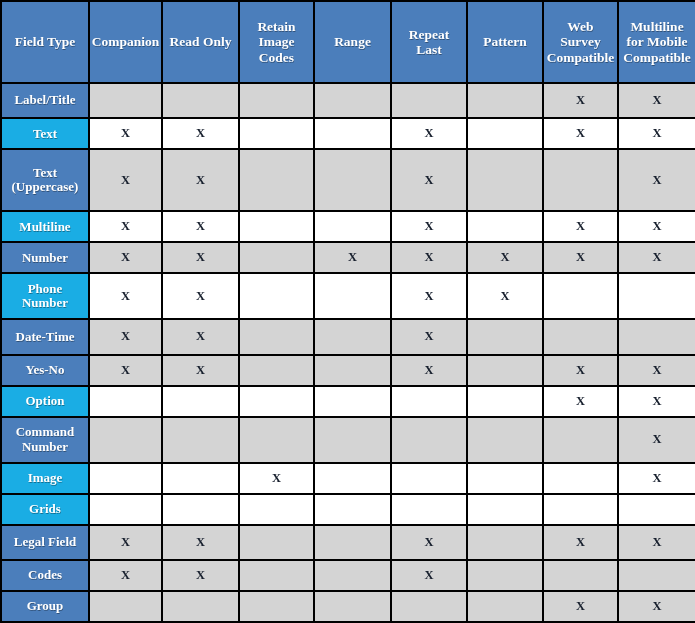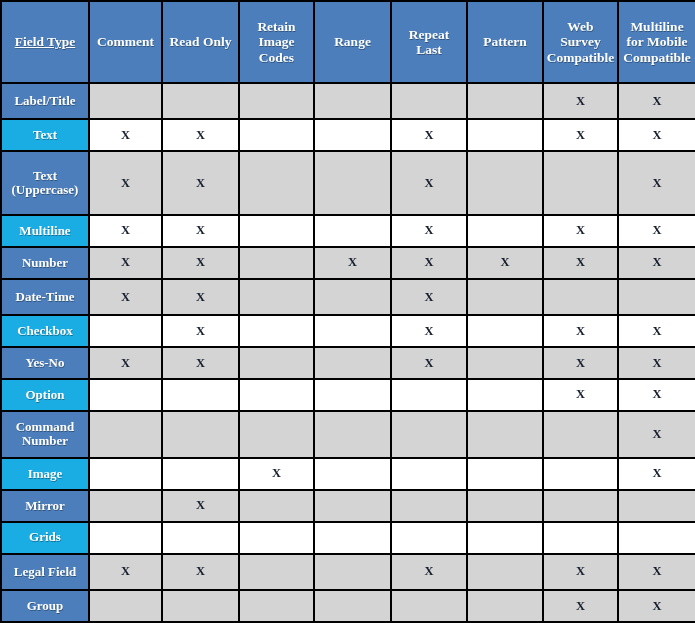--- a/index.html
+++ b/index.html
@@ -36,21 +36,20 @@
     color: #ffffff;
     font-size: 13.5px;
     line-height: 1.12;
     height: 82px;
     padding: 2px 3px;
     text-shadow: 0.5px 0.5px 0px rgba(0,0,0,0.35);
   }
   thead th.corner-head {
     text-align: left;
     padding-left: 9px;
-    text-decoration: underline;
   }
 
   
   td.rowlabel {
     color: #ffffff;
     font-size: 13px;
     line-height: 1.12;
     padding: 2px 8px 2px 2px;
     text-align: right;
     text-shadow: 0.5px 0.5px 0px rgba(0,0,0,0.35);
@@ -94,21 +93,21 @@
       <col class="c-ris">
     <col class="c-range">
       <col class="c-rep">
       <col class="c-pat">
       <col class="c-web">
       <col class="c-comp">
   </colgroup>
   <thead>
     <tr id="header-row">
         <th class="corner-head"><span>Field Type</span></th>
-        <th><span>Comment</span></th>
+        <th><span>Companion</span></th>
         <th><span>Read Only</span></th>
         <th><span>Retain</span><br><span>Image Codes</span></th>
         <th><span>Range</span></th>
         <th><span>Repeat</span><br><span>Last</span></th>
         <th><span>Pattern</span></th>
         <th><span>Web</span><br><span>Survey</span><br><span>Compatible</span></th>
         <th><span>Multiline</span><br><span>for Mobile</span><br><span>Compatible</span></th>
       </tr>
   </thead>
   <tbody id="table-body">
@@ -160,42 +159,42 @@
         <td class="rowlabel"><span>Number</span></td>
         <td class="cell">X</td>
         <td class="cell">X</td>
         <td class="cell"></td>
         <td class="cell">X</td>
         <td class="cell">X</td>
         <td class="cell">X</td>
         <td class="cell">X</td>
         <td class="cell">X</td>
       </tr>
+      <tr class="band-b h2">
+        <td class="rowlabel"><span>Phone</span><br><span>Number</span></td>
+        <td class="cell">X</td>
+        <td class="cell">X</td>
+        <td class="cell"></td>
+        <td class="cell"></td>
+        <td class="cell">X</td>
+        <td class="cell">X</td>
+        <td class="cell"></td>
+        <td class="cell"></td>
+      </tr>
       <tr class="band-a h2">
         <td class="rowlabel"><span>Date-Time</span></td>
         <td class="cell">X</td>
         <td class="cell">X</td>
         <td class="cell"></td>
         <td class="cell"></td>
         <td class="cell">X</td>
         <td class="cell"></td>
         <td class="cell"></td>
         <td class="cell"></td>
       </tr>
-      <tr class="band-b h1">
-        <td class="rowlabel"><span>Checkbox</span></td>
-        <td class="cell"></td>
-        <td class="cell">X</td>
-        <td class="cell"></td>
-        <td class="cell"></td>
-        <td class="cell">X</td>
-        <td class="cell"></td>
-        <td class="cell">X</td>
-        <td class="cell">X</td>
-      </tr>
       <tr class="band-a h1">
         <td class="rowlabel"><span>Yes-No</span></td>
         <td class="cell">X</td>
         <td class="cell">X</td>
         <td class="cell"></td>
         <td class="cell"></td>
         <td class="cell">X</td>
         <td class="cell"></td>
         <td class="cell">X</td>
         <td class="cell">X</td>
@@ -226,31 +225,20 @@
         <td class="rowlabel"><span>Image</span></td>
         <td class="cell"></td>
         <td class="cell"></td>
         <td class="cell">X</td>
         <td class="cell"></td>
         <td class="cell"></td>
         <td class="cell"></td>
         <td class="cell"></td>
         <td class="cell">X</td>
       </tr>
-      <tr class="band-a h1">
-        <td class="rowlabel"><span>Mirror</span></td>
-        <td class="cell"></td>
-        <td class="cell">X</td>
-        <td class="cell"></td>
-        <td class="cell"></td>
-        <td class="cell"></td>
-        <td class="cell"></td>
-        <td class="cell"></td>
-        <td class="cell"></td>
-      </tr>
       <tr class="band-b h1">
         <td class="rowlabel"><span>Grids</span></td>
         <td class="cell"></td>
         <td class="cell"></td>
         <td class="cell"></td>
         <td class="cell"></td>
         <td class="cell"></td>
         <td class="cell"></td>
         <td class="cell"></td>
         <td class="cell"></td>
@@ -258,20 +246,31 @@
       <tr class="band-a h2">
         <td class="rowlabel"><span>Legal Field</span></td>
         <td class="cell">X</td>
         <td class="cell">X</td>
         <td class="cell"></td>
         <td class="cell"></td>
         <td class="cell">X</td>
         <td class="cell"></td>
         <td class="cell">X</td>
         <td class="cell">X</td>
+      </tr>
+      <tr class="band-a h1">
+        <td class="rowlabel"><span>Codes</span></td>
+        <td class="cell">X</td>
+        <td class="cell">X</td>
+        <td class="cell"></td>
+        <td class="cell"></td>
+        <td class="cell">X</td>
+        <td class="cell"></td>
+        <td class="cell"></td>
+        <td class="cell"></td>
       </tr>
       <tr class="band-a h1">
         <td class="rowlabel"><span>Group</span></td>
         <td class="cell"></td>
         <td class="cell"></td>
         <td class="cell"></td>
         <td class="cell"></td>
         <td class="cell"></td>
         <td class="cell"></td>
         <td class="cell">X</td>

